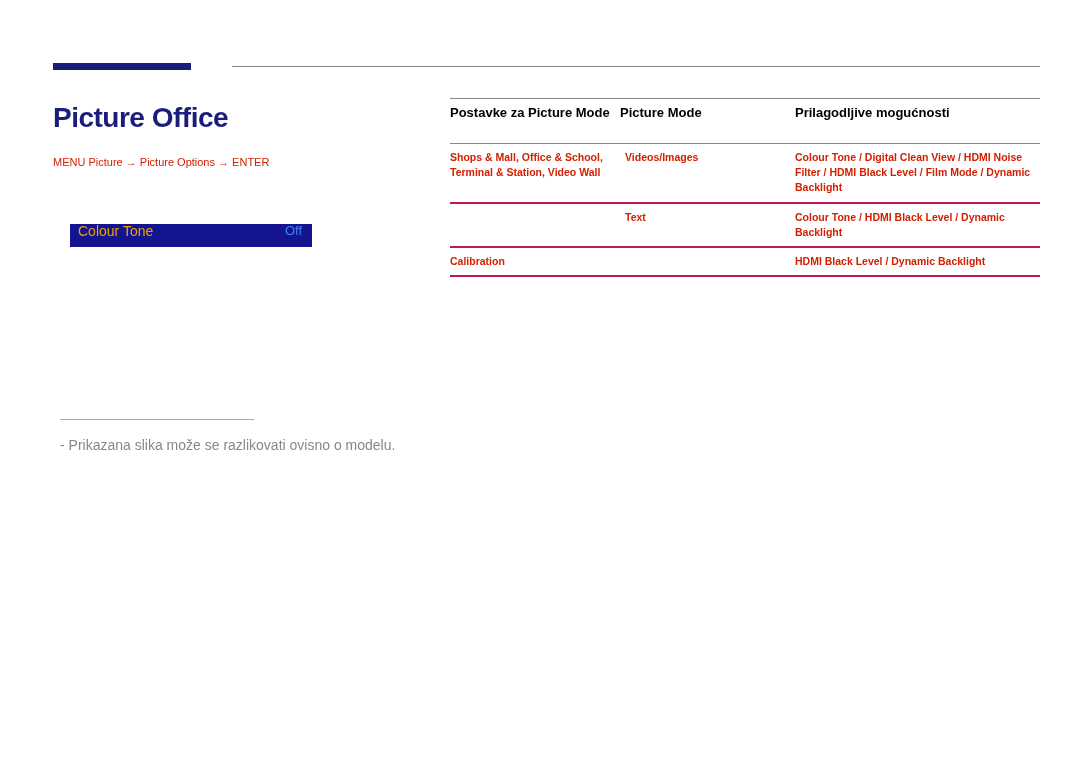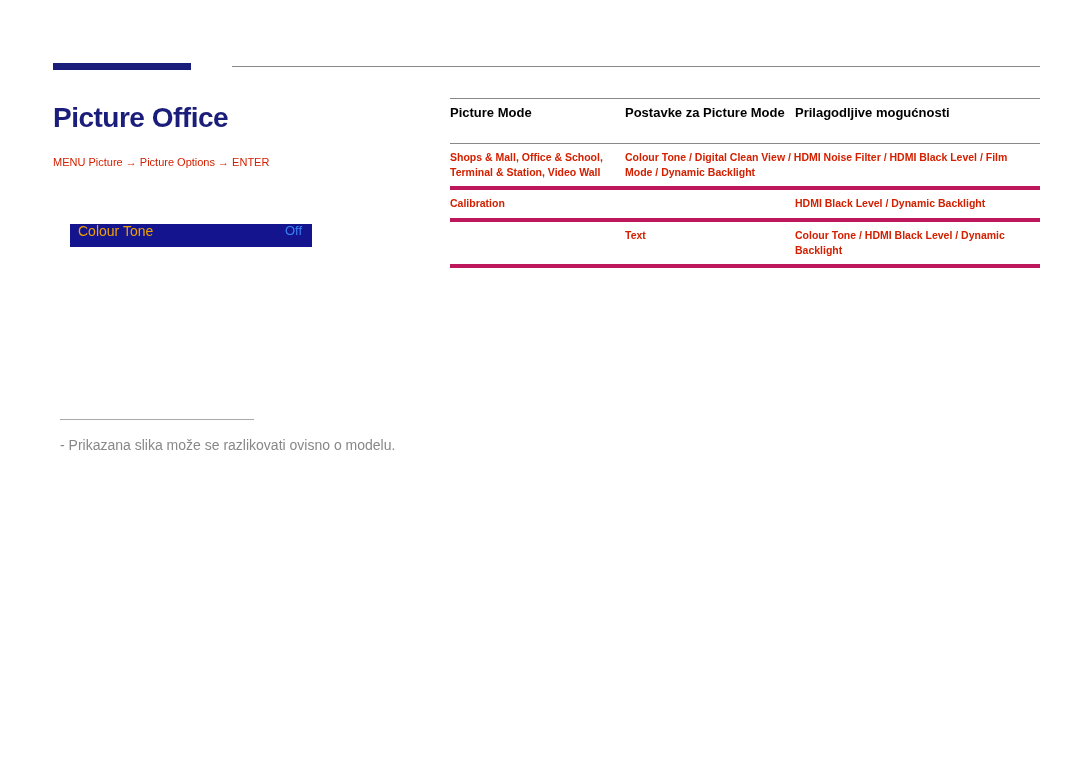--- a/index.html
+++ b/index.html
@@ -93,21 +93,21 @@
     min-height: 46px;
   }
   .th, .td {
     padding: 6px 4px 6px 0;
     font-size: 13px;
   }
   .th { font-weight: bold; color: #000; }
   .col1 { width: 175px; }
   .col2 { width: 170px; }
   .col3 { flex: 1; }
-  .row { display: flex; border-bottom: 4px solid #be185d; justify-content: flex-end; }
+  .row { display: flex; border-bottom: 2px solid #be185d; justify-content: flex-end; }
   .red { color: #d32000; font-weight: bold; font-size: 10.5px; line-height: 1.45; }
 </style>
 </head>
 <body>
 
 <div class="blue-bar"></div>
 <div class="hr-top"></div>
 
 <h1 class="page-title">Picture Office</h1>
 
@@ -116,32 +116,33 @@
 <div class="menu-box">
   <span class="menu-label">Colour Tone</span>
   <span class="menu-val">Off</span>
 </div>
 
 <div class="footnote-hr"></div>
 <div class="footnote">Prikazana slika može se razlikovati ovisno o modelu.</div>
 
 <div class="table">
   <div class="thead">
+    <div class="th col2">Postavke za Picture Mode</div>
     <div class="th col1">Picture Mode</div>
-    <div class="th col2">Postavke za Picture Mode</div>
     <div class="th col3">Prilagodljive mogućnosti</div>
   </div>
 
   <div class="row">
     <div class="td col1 red">Shops &amp; Mall, Office &amp; School, Terminal &amp; Station, Video Wall</div>
+    <div class="td col2 red">Videos/Images</div>
     <div class="td col3 red">Colour Tone / Digital Clean View / HDMI Noise Filter / HDMI Black Level / Film Mode / Dynamic Backlight</div>
+  </div>
+  <div class="row">
+    <div class="td col1 red"></div>
+    <div class="td col2 red">Text</div>
+    <div class="td col3 red">Colour Tone / HDMI Black Level / Dynamic Backlight</div>
   </div>
   <div class="row">
     <div class="td col1 red">Calibration</div>
     <div class="td col2 red"></div>
     <div class="td col3 red">HDMI Black Level / Dynamic Backlight</div>
   </div>
-  <div class="row">
-    <div class="td col1 red"></div>
-    <div class="td col2 red">Text</div>
-    <div class="td col3 red">Colour Tone / HDMI Black Level / Dynamic Backlight</div>
-  </div>
 </div>
 
 </body></html>

